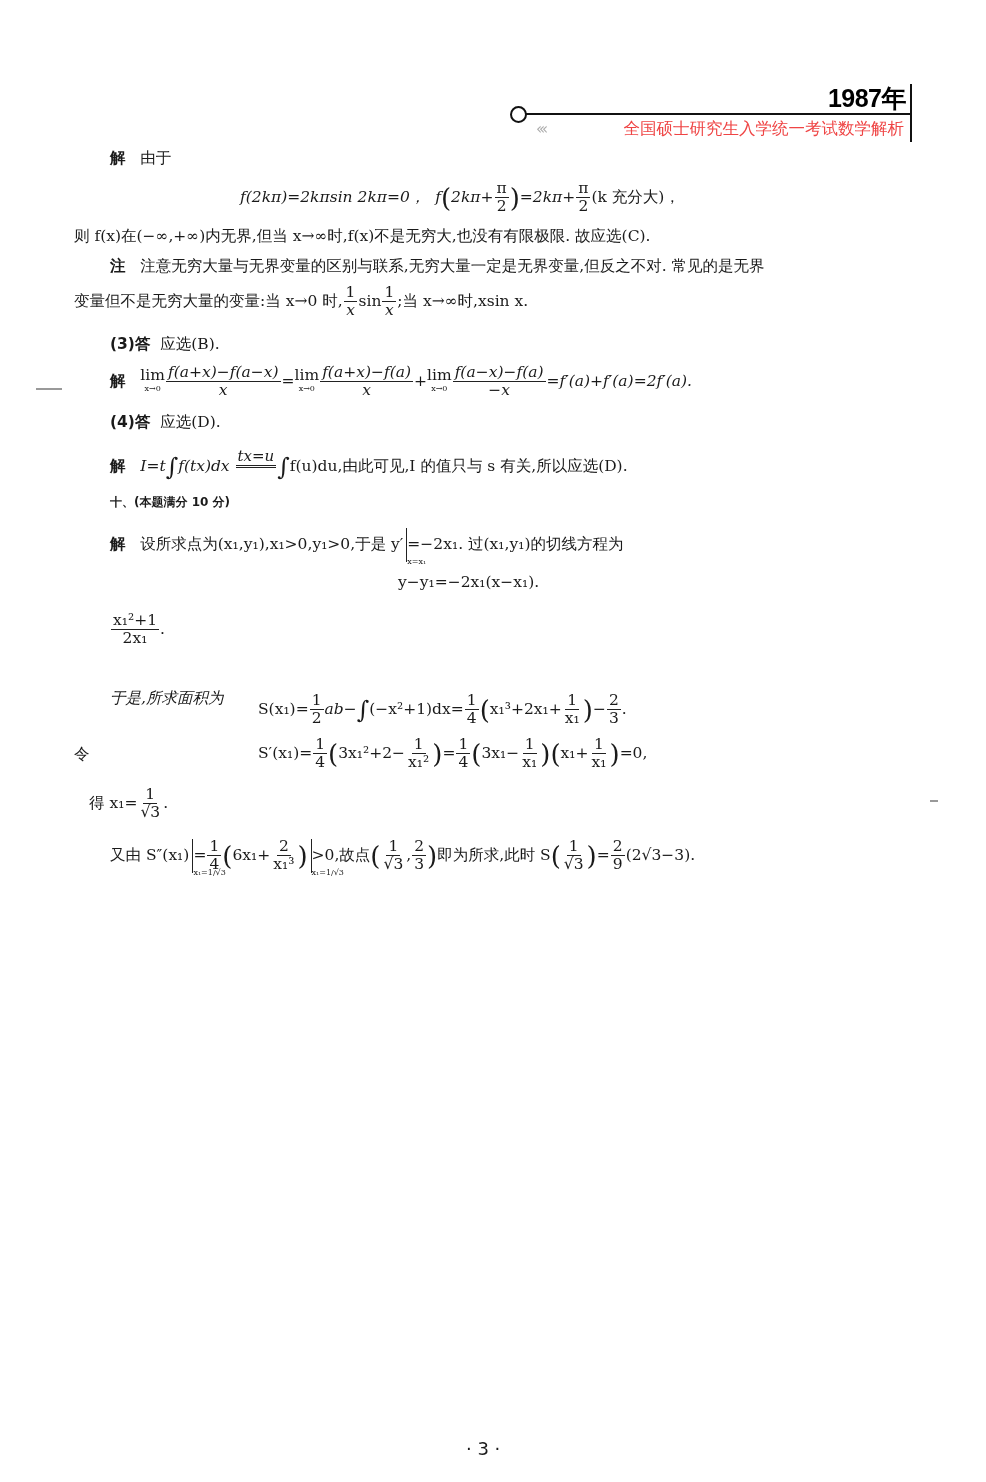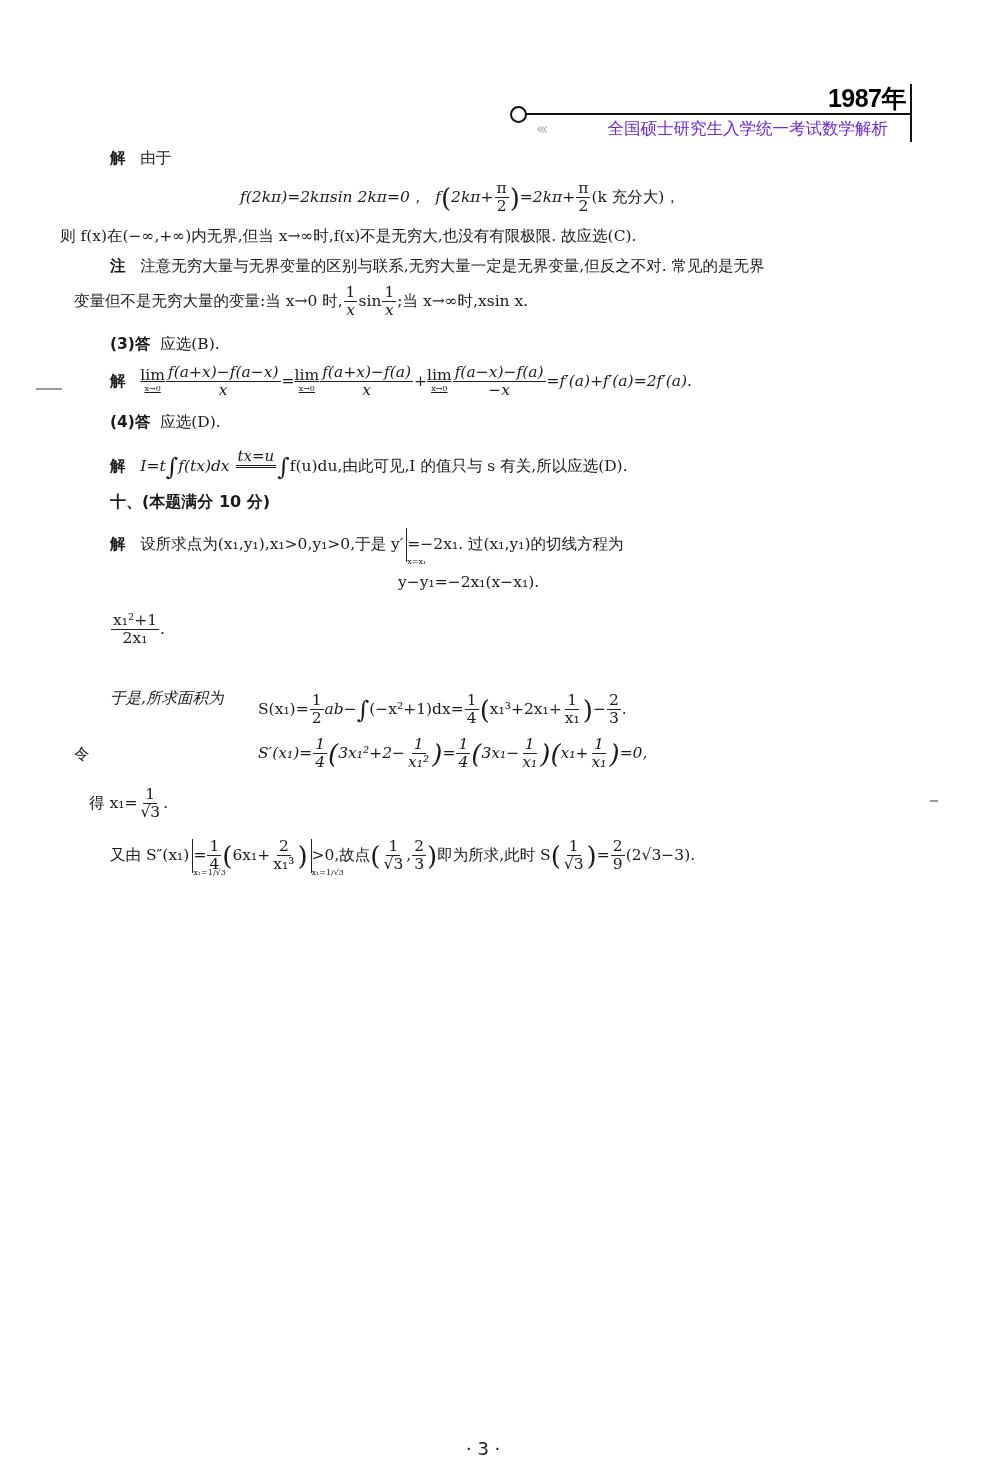--- a/index.html
+++ b/index.html
@@ -18,32 +18,32 @@
     position: absolute; left: 2px; top: 24px; width: 13px; height: 13px;
     border: 2px solid #111; border-radius: 50%; background: #fff;
   }
   .header .hline { position: absolute; left: 18px; right: 8px; top: 31px; height: 2px; background: #111; }
   .header .vline { position: absolute; right: 6px; top: 2px; width: 2px; height: 58px; background: #111; }
   .header .chev {
     position: absolute; left: 28px; top: 38px; font-size: 15px; color: #aaa;
     font-family: "DejaVu Sans", sans-serif; letter-spacing: -3px;
   }
   .header .subtitle {
-    position: absolute; right: 30px; top: 36px;
-    font-family: "DejaVu Sans", sans-serif; font-size: 16.5px; color: #6d28d9;
+    position: absolute; right: 14px; top: 36px;
+    font-family: "DejaVu Sans", sans-serif; font-size: 16.5px; color: #ef4444;
   }
 
   .line { position: absolute; white-space: nowrap; font-size: 15.5px; line-height: 20px; }
   .b { font-weight: bold; font-family: "DejaVu Sans", sans-serif; }
   .i { font-style: italic; }
   .frac { display: inline-flex; flex-direction: column; align-items: center; vertical-align: middle; margin: 0 1px; line-height: 17px; }
   .frac .n { border-bottom: 1px solid #222; padding: 0 2px; }
   .frac .d { padding: 0 2px; }
   .big { font-size: 26px; vertical-align: middle; }
-  .lim { display: inline-flex; flex-direction: column; align-items: center; vertical-align: middle; line-height: 14px; text-decoration: underline; }
+  .lim { display: inline-flex; flex-direction: column; align-items: center; vertical-align: middle; line-height: 14px; }
   .lim .l2 { font-size: 8px; }
   .intg { font-size: 24px; vertical-align: middle; }
   .bar { display: inline-block; border-left: 1px solid #222; height: 34px; vertical-align: middle; margin-left: 3px; position: relative; }
   .bar .bsub { position: absolute; left: 0; top: 24px; font-size: 8px; white-space: nowrap; }
   .pagenum { position: absolute; left: 466px; top: 1438px; font-family: "DejaVu Sans", sans-serif; font-size: 18px; }
   .speck { position: absolute; background: #999; }
 </style>
 </head>
 <body>
 
@@ -63,21 +63,21 @@
 <div class="line" style="left:240px; top:180px;">
   <span class="i">f(2kπ)=2kπsin 2kπ=0，</span>&nbsp;&nbsp;<span class="i">f</span><span class="big">(</span><span class="i">2kπ+</span><span class="frac">
       <span class="n">π</span>
       <span class="d">2</span>
     </span><span class="big">)</span><span class="i">=2kπ+</span><span class="frac">
       <span class="n">π</span>
       <span class="d">2</span>
     </span><span>(k 充分大)，</span>
 </div>
 
-<div class="line" style="left:60px; top:226px;">则 f(x)在(−∞,+∞)内无界,但当 x→∞时,f(x)不是无穷大,也没有有限极限. 故应选(C).</div>
+<div class="line" style="left:74px; top:226px;">则 f(x)在(−∞,+∞)内无界,但当 x→∞时,f(x)不是无穷大,也没有有限极限. 故应选(C).</div>
 
 <div class="line" style="left:110px; top:256px;">
   <span class="b">注</span>&nbsp;&nbsp;&nbsp;<span>注意无穷大量与无界变量的区别与联系,无穷大量一定是无界变量,但反之不对. 常见的是无界</span>
 </div>
 <div class="line" style="left:74px; top:284px;">
   <span>变量但不是无穷大量的变量:当 x→0 时,</span><span class="frac">
       <span class="n">1</span>
       <span class="d i">x</span>
     </span><span>sin</span><span class="frac">
       <span class="n">1</span>
@@ -117,21 +117,21 @@
 </div>
 
 <div class="line" style="left:110px; top:448px;">
   <span class="b">解</span>&nbsp;&nbsp;&nbsp;<span class="i">I=t</span><span class="intg">∫</span><span class="i">f(tx)dx</span>
   <span class="frac" style="font-size:15px;">
       <span class="n i" style="border-bottom:3px double #222;">tx=u</span>
       <span class="d">&nbsp;</span>
     </span><span class="intg">∫</span><span>f(u)du,由此可见,I 的值只与 s 有关,所以应选(D).</span>
 </div>
 
-<div class="line b" style="left:110px; top:492px; font-size:16px;">十、(本题满分 10 分)</div>
+<div class="line b" style="left:110px; top:492px; font-size:12px;">十、(本题满分 10 分)</div>
 
 <div class="line" style="left:110px; top:528px;">
   <span class="b">解</span>&nbsp;&nbsp;&nbsp;<span>设所求点为(x₁,y₁),x₁&gt;0,y₁&gt;0,于是 y′</span><span class="bar"><span class="bsub">x=x₁</span></span><span>=−2x₁. 过(x₁,y₁)的切线方程为</span>
 </div>
 
 <div class="line" style="left:398px; top:572px;">y−y₁=−2x₁(x−x₁).</div>
 
 <div class="line" style="left:110px; top:612px;">
   <span class="frac">
       <span class="n">x₁²+1</span>
@@ -151,21 +151,21 @@
     </span><span class="big">(</span><span>x₁³+2x₁+</span><span class="frac">
       <span class="n">1</span>
       <span class="d">x₁</span>
     </span><span class="big">)</span><span>−</span><span class="frac">
       <span class="n">2</span>
       <span class="d">3</span>
     </span><span>.</span>
 </div>
 
 <div class="line" style="left:74px; top:744px;">令</div>
-<div class="line" style="left:258px; top:736px;font-style:italic;">
+<div class="line" style="left:258px; top:736px;">
   <span>S′(x₁)=</span><span class="frac">
       <span class="n">1</span>
       <span class="d">4</span>
     </span><span class="big">(</span><span>3x₁²+2−</span><span class="frac">
       <span class="n">1</span>
       <span class="d">x₁²</span>
     </span><span class="big">)</span><span>=</span><span class="frac">
       <span class="n">1</span>
       <span class="d">4</span>
     </span><span class="big">(</span><span>3x₁−</span><span class="frac">

